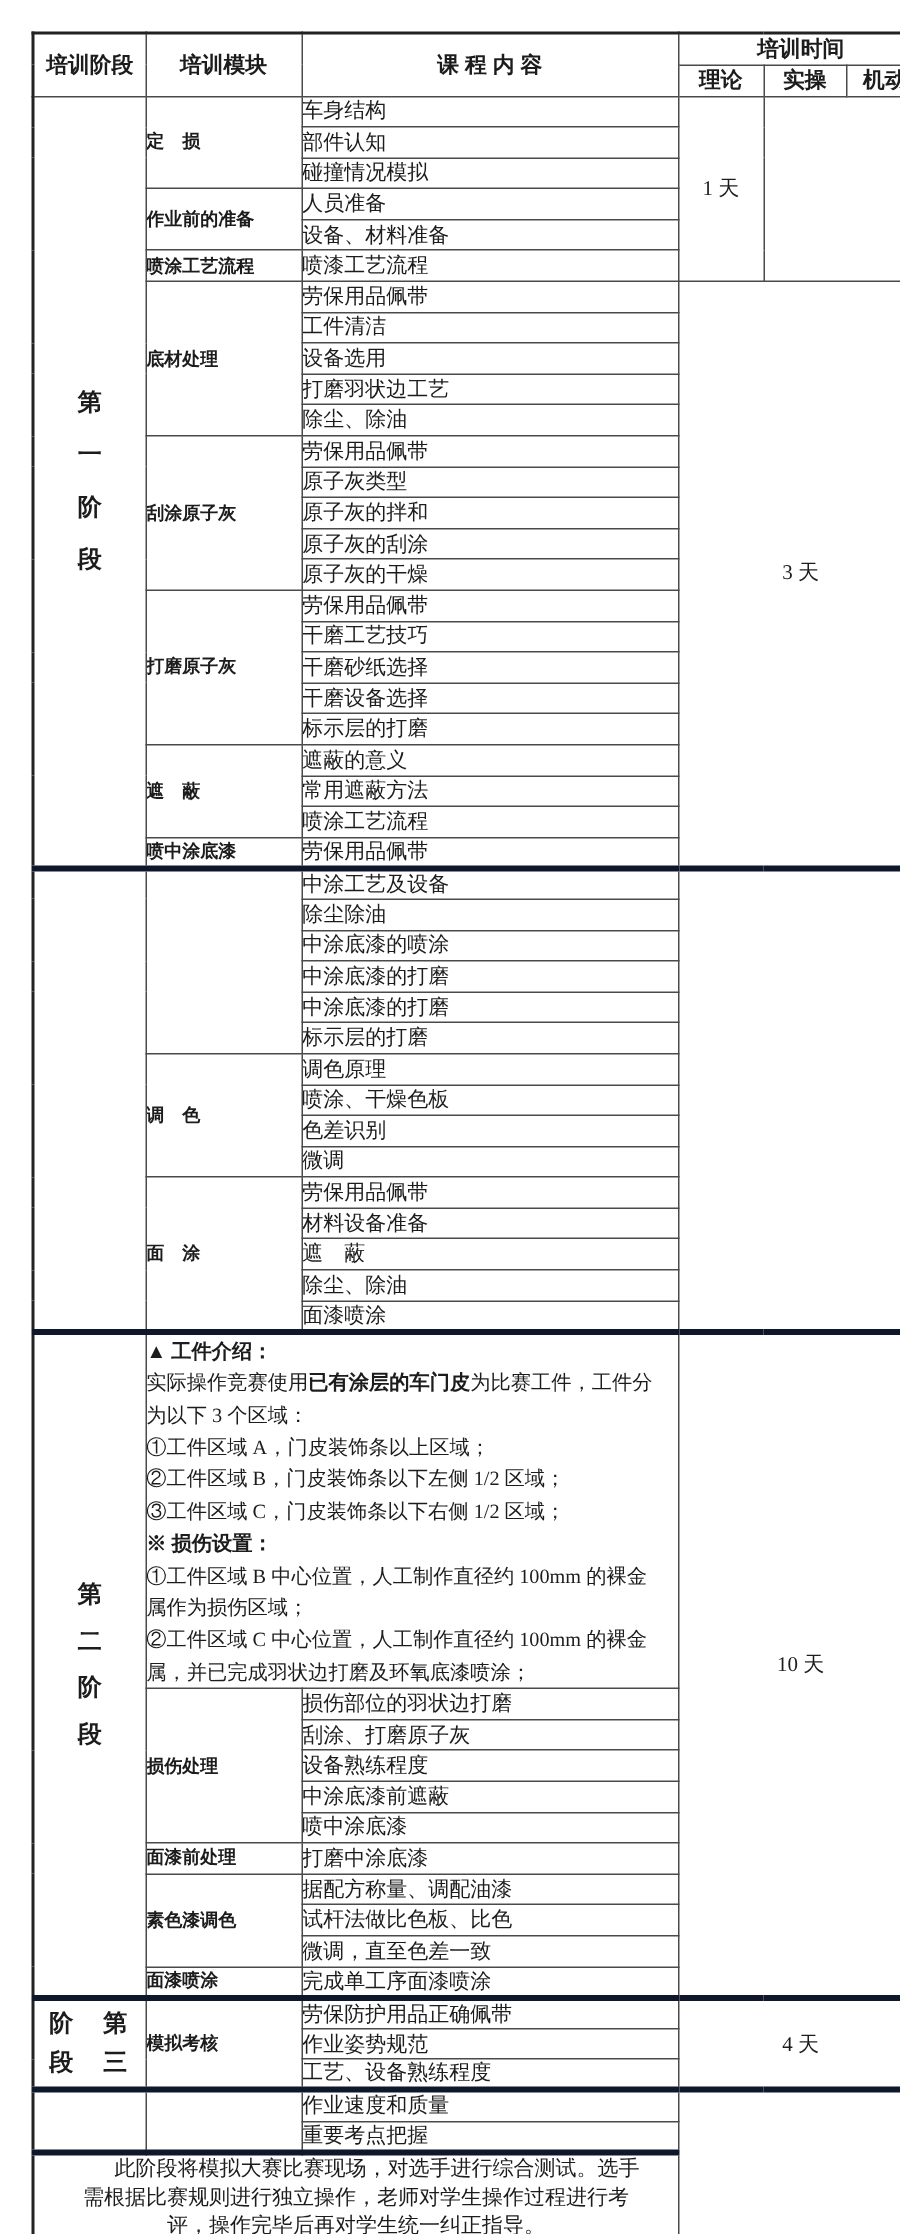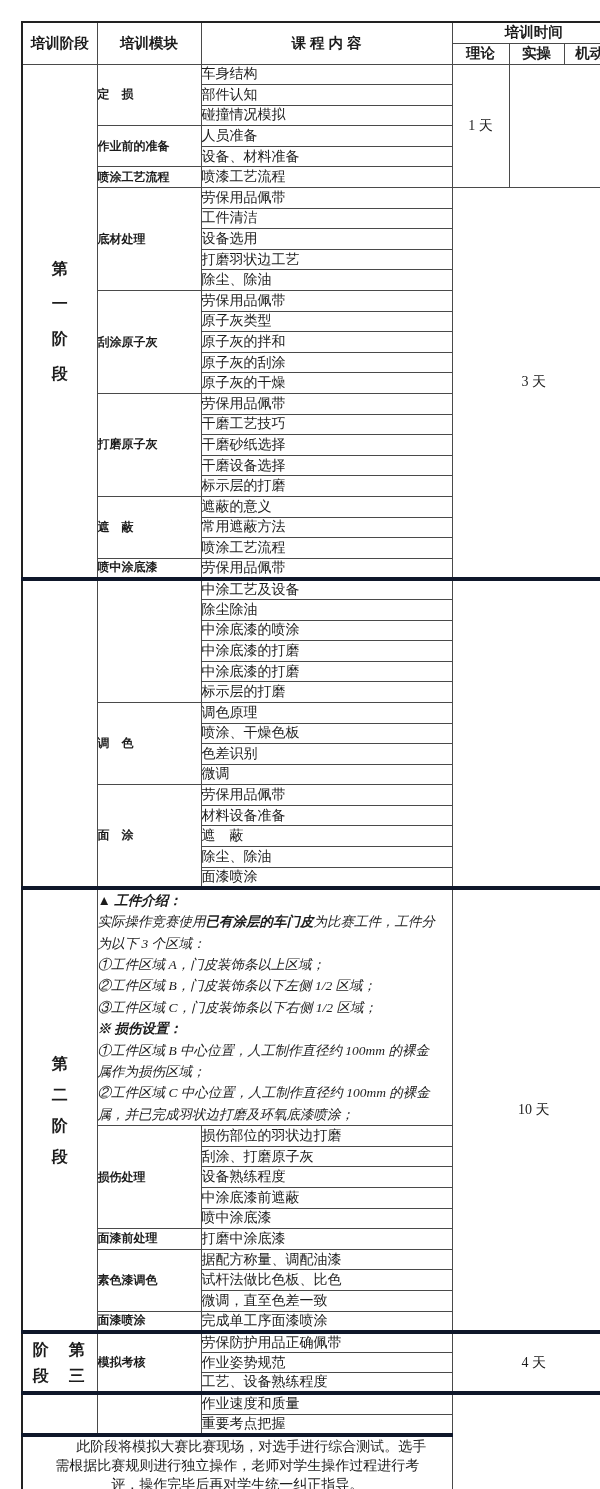--- a/index.html
+++ b/index.html
@@ -49,21 +49,21 @@
     font-weight:bold;font-size:16px;text-align:center;
   }
   td.phase div{line-height:35px;}
   td.phase.p2 div{line-height:31px;}
   td.phase.p3 div.ln{line-height:26px;letter-spacing:2px;}
   
   td.intro{
     font-family:"Liberation Serif","DejaVu Serif",serif;
     font-size:13.5px;text-align:left;padding:3px 2px 3px 9px;vertical-align:top;
   }
-  td.intro div.ln{line-height:21.4px;font-style:italic;}
+  td.intro div.ln{line-height:21.4px;}
   td.intro b{font-weight:bold;}
   
   td.note{
     font-family:"Liberation Serif","DejaVu Serif",serif;
     font-size:14px;text-align:center;padding:2px 4px 2px 4px;vertical-align:top;
   }
   td.note div.ln{line-height:19.4px;}
   td.note div.ln:first-child{text-indent:2em;}
 </style>
 </head>

